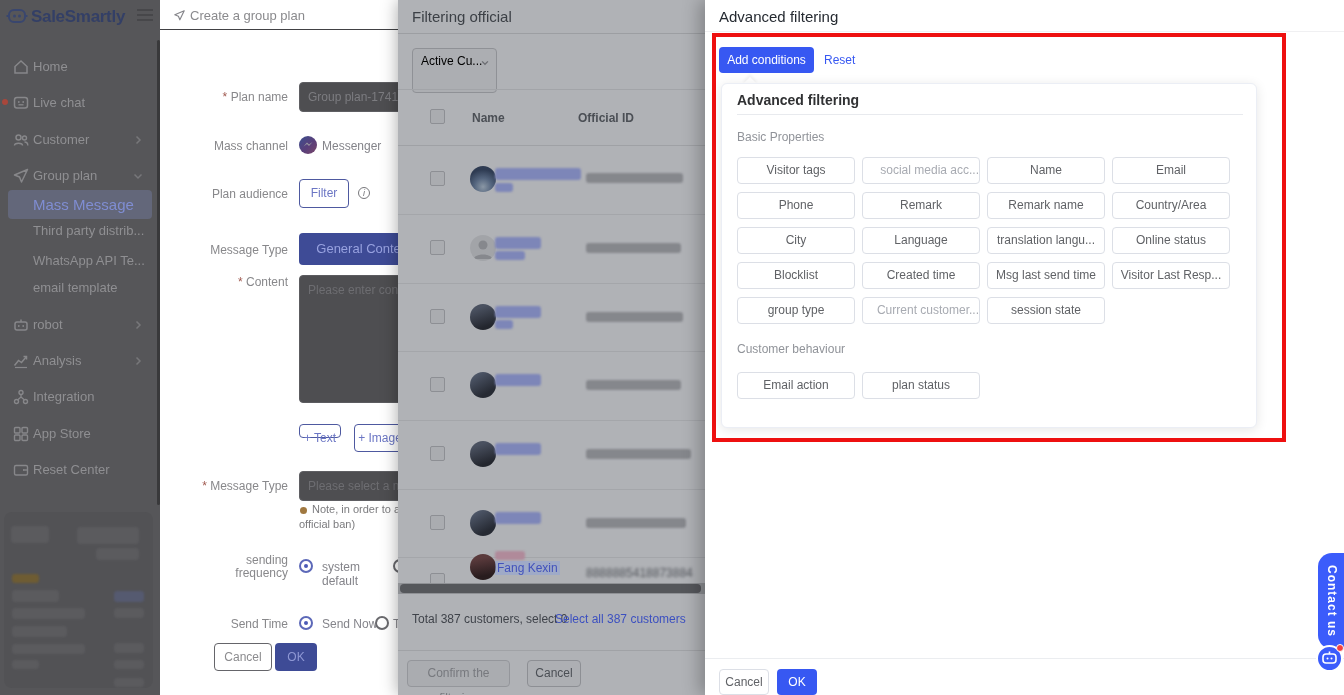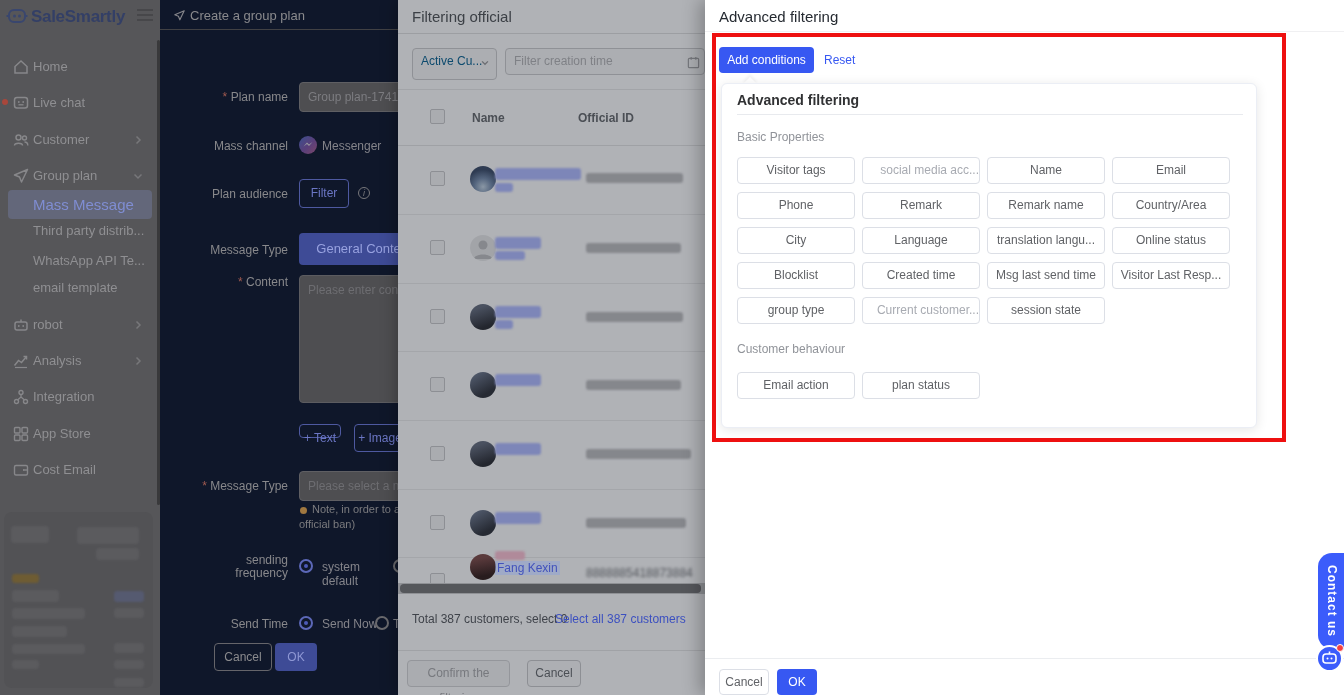--- a/index.html
+++ b/index.html
@@ -17,37 +17,37 @@
   .menu-icon { left:12px; width:18px; height:18px; color:#87878a; }
   .menu-chevron { left:132px; width:12px; height:12px; color:#77777a; }
   .active-pill { left:8px; top:190px; width:144px; height:29px; background:#63677a; border-radius:4px; }
   .active-pill-label { left:33px; top:192px; font-size:15px; color:#7f8dd2; line-height:26px; }
   .red-dot { left:2px; top:99px; width:6px; height:6px; border-radius:50%; background:#a8473c; }
   .side-scrollbar { left:157px; top:40px; width:3px; height:465px; background:#39393b; border-radius:2px; }
   .side-card { left:4px; top:512px; width:149px; height:176px; background:#525255; border-radius:8px; overflow:hidden; }
   .blurb { position:absolute; border-radius:3px; background:#5b5b5e; filter:blur(1px); }
 
   
-  .plan-panel { left:160px; top:0; width:238px; height:695px; background:#0f172a; overflow:hidden; }
+  .plan-panel { left:160px; top:0; width:238px; height:695px; background:#ffffff; overflow:hidden; }
   .plan-header { left:0; top:0; width:238px; height:30px; border-bottom:1px solid #414144; }
   .plan-title { left:30px; top:8px; font-size:13px; color:#8a8a8d; white-space:nowrap; }
   .plan-label { right:110px; text-align:right; font-size:12px; color:#88888b; white-space:nowrap; }
   .req::before { content:"* "; color:#a05a50; }
   .ghost-input { border:1px solid #5f5f63; border-radius:4px; background:#4e4e51; color:#7c7c80; padding:0 8px; line-height:28px; height:30px; white-space:nowrap; overflow:hidden; }
   .btn-outline-dim { border:1px solid #4e59a0; border-radius:4px; color:#6b76c4; text-align:center; background:transparent; }
   .btn-filled-dim { background:#3e4b96; border-radius:4px; color:#98a2e0; text-align:center; }
   .radio-dim { width:14px; height:14px; border-radius:50%; border:2px solid #5c68b8; }
   .radio-dim .dot { position:absolute; left:3px; top:3px; width:4px; height:4px; border-radius:50%; background:#4c5ab6; }
   .btn-cancel-dim { border:1px solid #65656a; border-radius:4px; color:#8b8b8e; text-align:center; background:transparent; }
 
   
   .filter-drawer { left:398px; top:0; width:307px; height:695px; background:#b0b2b6; box-shadow:0 0 16px rgba(0,0,0,0.35); overflow:hidden; }
   .fd-title { left:14px; top:8px; font-size:15px; color:#3c4046; }
   .fd-divider { left:0; top:33px; width:307px; height:1px; background:#9c9ea2; }
-  .fd-dropdown { left:14px; top:48px; width:85px; height:32px; border:1px solid #8f9196; border-radius:4px; background:#acaeb2; color:#0c4a6e; line-height:25px; padding:0 8px; }
+  .fd-dropdown { left:14px; top:48px; width:85px; height:45px; border:1px solid #8f9196; border-radius:4px; background:#acaeb2; color:#000000; line-height:25px; padding:0 8px; }
   .fd-dateinput { left:107px; top:48px; width:200px; height:27px; border:1px solid #8f9196; border-radius:4px; background:#acaeb2; color:#7f8186; line-height:25px; padding:0 8px; }
   .fd-table-topline { left:0; top:89px; width:307px; height:1px; background:#a2a4a8; }
   .fd-th { font-size:12px; font-weight:bold; color:#4b4f55; top:111px; }
   .fd-header-line { left:0; top:145px; width:307px; height:1px; background:#9fa1a5; }
   .checkbox { width:15px; height:15px; border:1px solid #8d8f94; border-radius:2px; background:#aaacb0; }
   .avatar { width:26px; height:26px; border-radius:50%; overflow:hidden; }
   .av-earth { background:radial-gradient(circle at 50% 80%, #8a97a5 0%, #54657e 35%, #2e3b52 70%); }
   .av-person { background:#a2a4a8; }
   .av-photo { background:linear-gradient(160deg,#4a5160 20%,#23262e 80%); }
   .av-photo2 { background:linear-gradient(150deg,#515a6c 10%,#262a33 75%); }
@@ -187,21 +187,21 @@
         <rect x="2.5" y="10" width="5.5" height="5.5" rx="1" fill="none" stroke="currentColor" stroke-width="1.4"></rect>
         <rect x="10" y="10" width="5.5" height="5.5" rx="1" fill="none" stroke="currentColor" stroke-width="1.4"></rect>
       </svg>
     <div class="abs menu-label" style="top:421px">App Store</div>
 
     <svg class="abs menu-icon" style="top:461px" viewBox="0 0 18 18">
         <rect x="2.5" y="4.5" width="13" height="9.5" rx="1.5" fill="none" stroke="currentColor" stroke-width="1.4"></rect>
         <path d="M11 9 h4.5" stroke="currentColor" stroke-width="1.4"></path>
         <circle cx="11.8" cy="9" r="0.8" fill="currentColor"></circle>
       </svg>
-    <div class="abs menu-label" style="top:457px">Cost Email</div>
+    <div class="abs menu-label" style="top:457px">Reset Center</div>
 
     <div class="abs side-card">
       <div class="blurb" style="left:7px;top:14px;width:38px;height:17px"></div>
       <div class="blurb" style="left:73px;top:15px;width:62px;height:17px"></div>
       <div class="blurb" style="left:92px;top:36px;width:43px;height:12px"></div>
       <div class="blurb" style="left:8px;top:62px;width:27px;height:9px;background:#6e5c33"></div>
       <div class="blurb" style="left:8px;top:78px;width:47px;height:12px"></div>
       <div class="blurb" style="left:110px;top:79px;width:30px;height:11px;background:#555a70"></div>
       <div class="blurb" style="left:8px;top:96px;width:73px;height:11px"></div>
       <div class="blurb" style="left:110px;top:96px;width:30px;height:10px"></div>
@@ -273,28 +273,20 @@
   </div>
 
   <div class="abs filter-drawer">
     <div class="abs fd-title">Filtering official</div>
     <div class="abs fd-divider"></div>
 
     <div class="abs fd-dropdown">
       <span>Active Cu...</span>
       <svg class="abs" style="right:6px;top:9px" width="10" height="10" viewBox="0 0 12 12">
           <path d="M2.5 4 L6 7.5 L9.5 4" fill="none" stroke="#6b6d72" stroke-width="1.5"></path>
-        </svg>
-    </div>
-    <div class="abs fd-dateinput">
-      <span>Filter creation time</span>
-      <svg class="abs" style="right:4px;top:7px" width="13" height="13" viewBox="0 0 14 14">
-          <rect x="1.5" y="2.5" width="11" height="10" rx="1" fill="none" stroke="#76787d" stroke-width="1.3"></rect>
-          <line x1="4.5" y1="1" x2="4.5" y2="4" stroke="#76787d" stroke-width="1.3"></line>
-          <line x1="9.5" y1="1" x2="9.5" y2="4" stroke="#76787d" stroke-width="1.3"></line>
         </svg>
     </div>
 
     <div class="abs fd-table-topline"></div>
     <div class="abs checkbox" style="left:32px;top:109px"></div>
     <div class="abs fd-th" style="left:74px">Name</div>
     <div class="abs fd-th" style="left:180px">Official ID</div>
     <div class="abs fd-header-line"></div>
 
     <div class="abs checkbox" style="left:32px;top:171px"></div>

